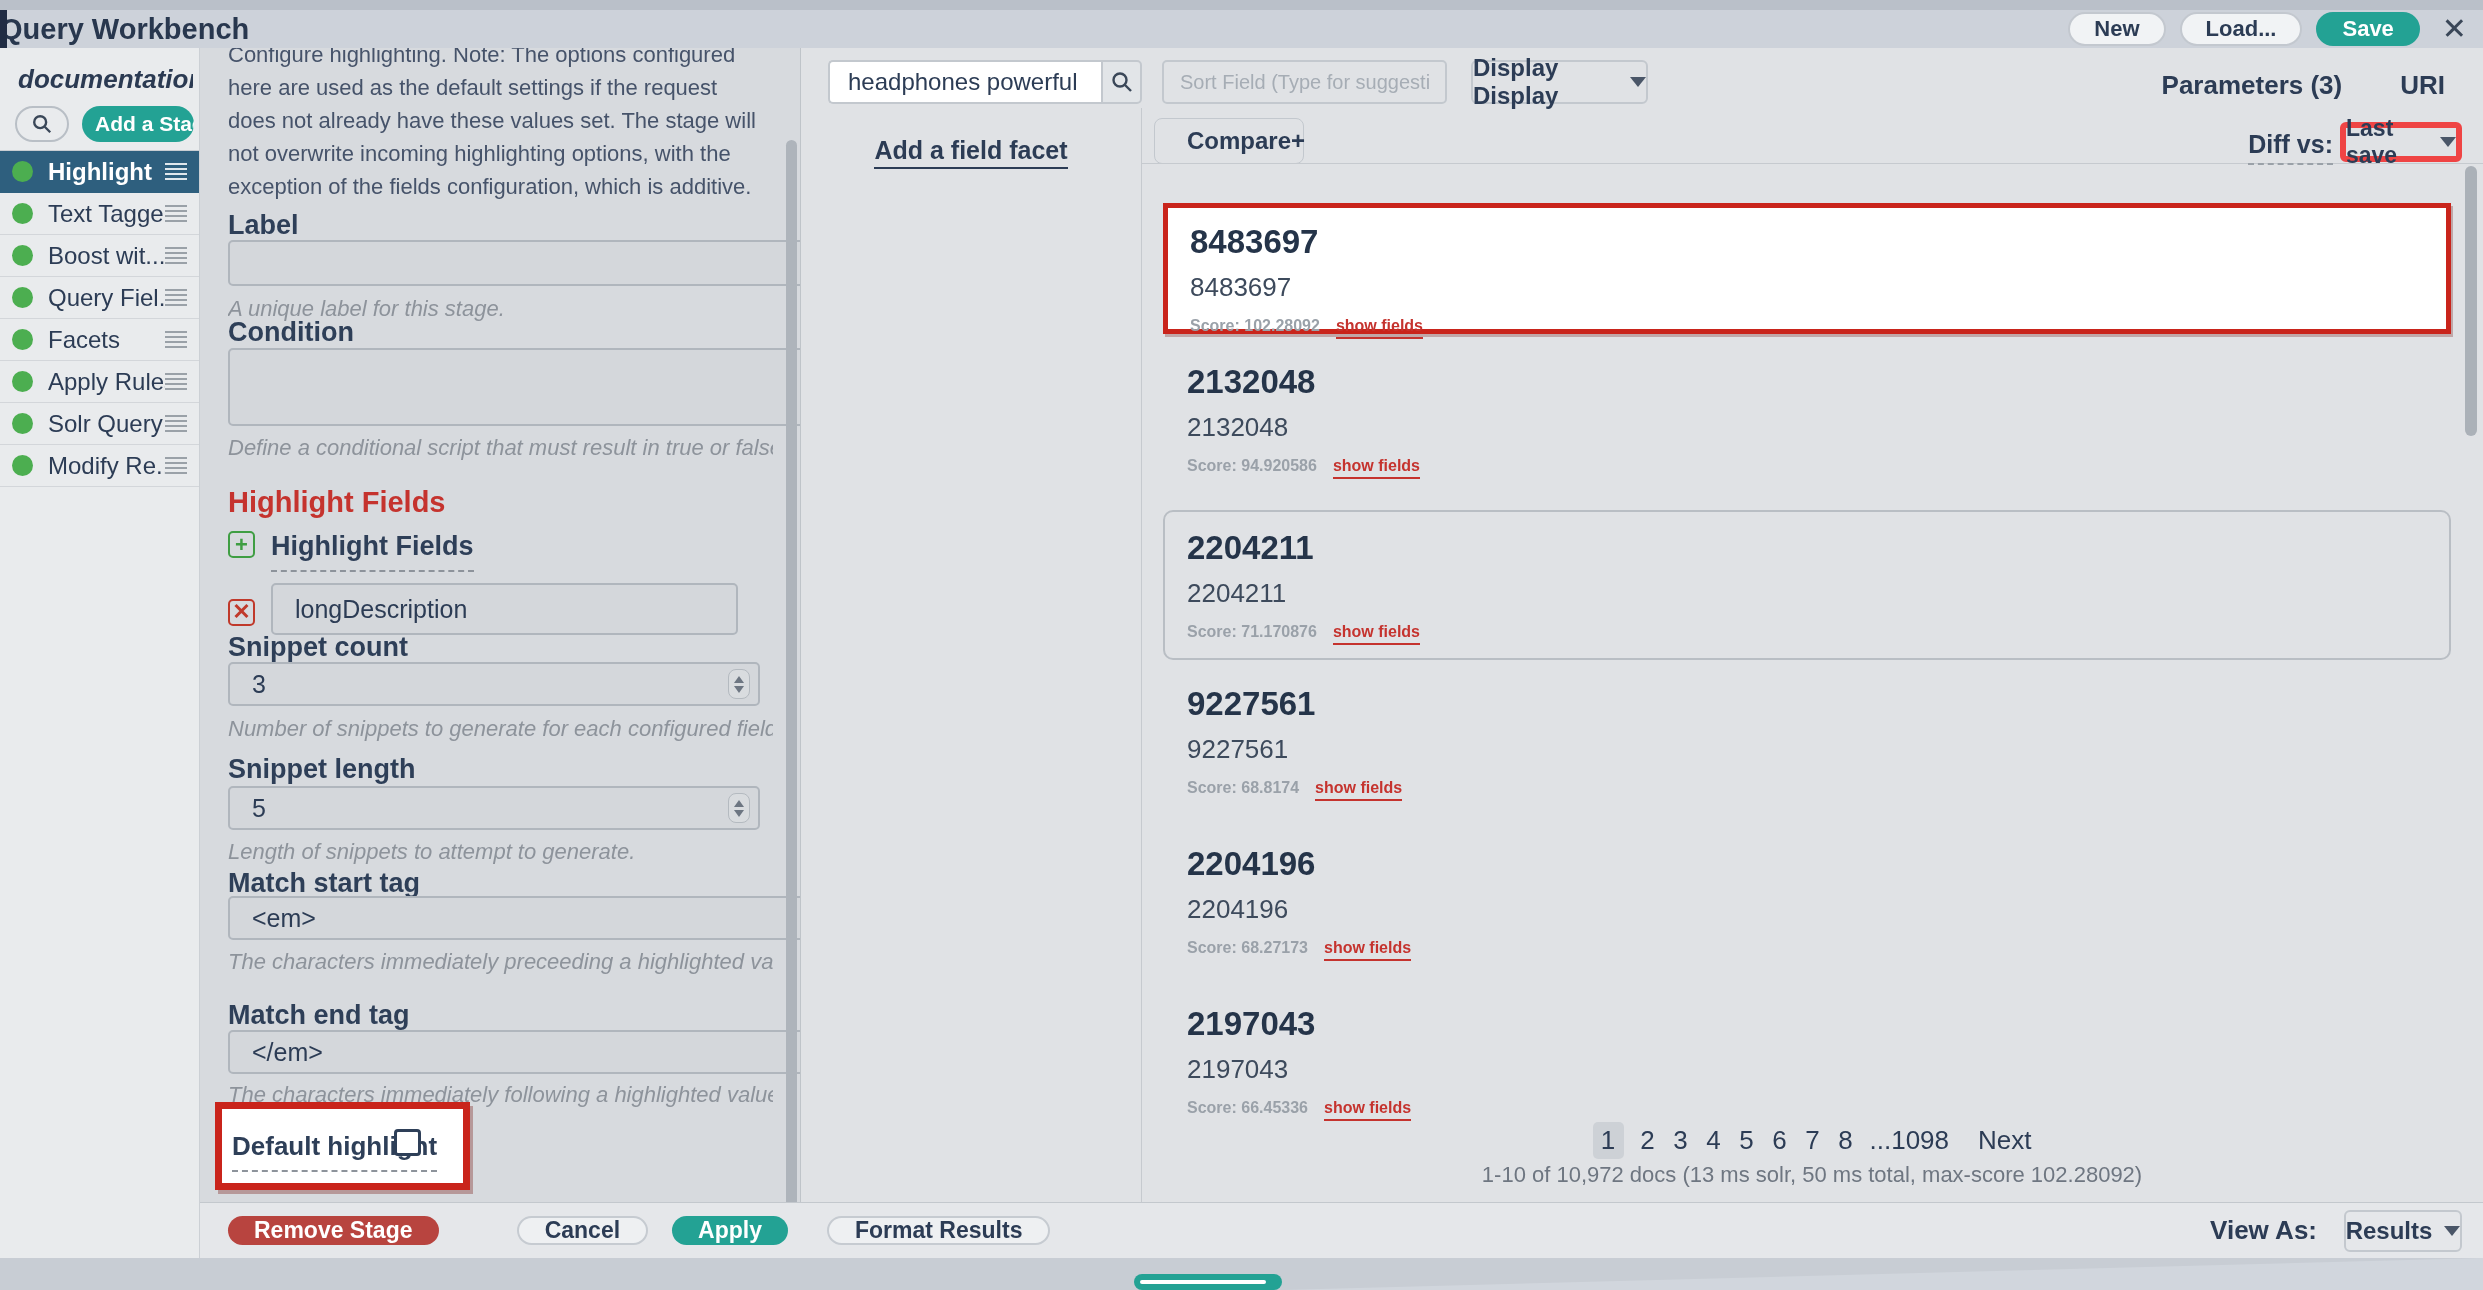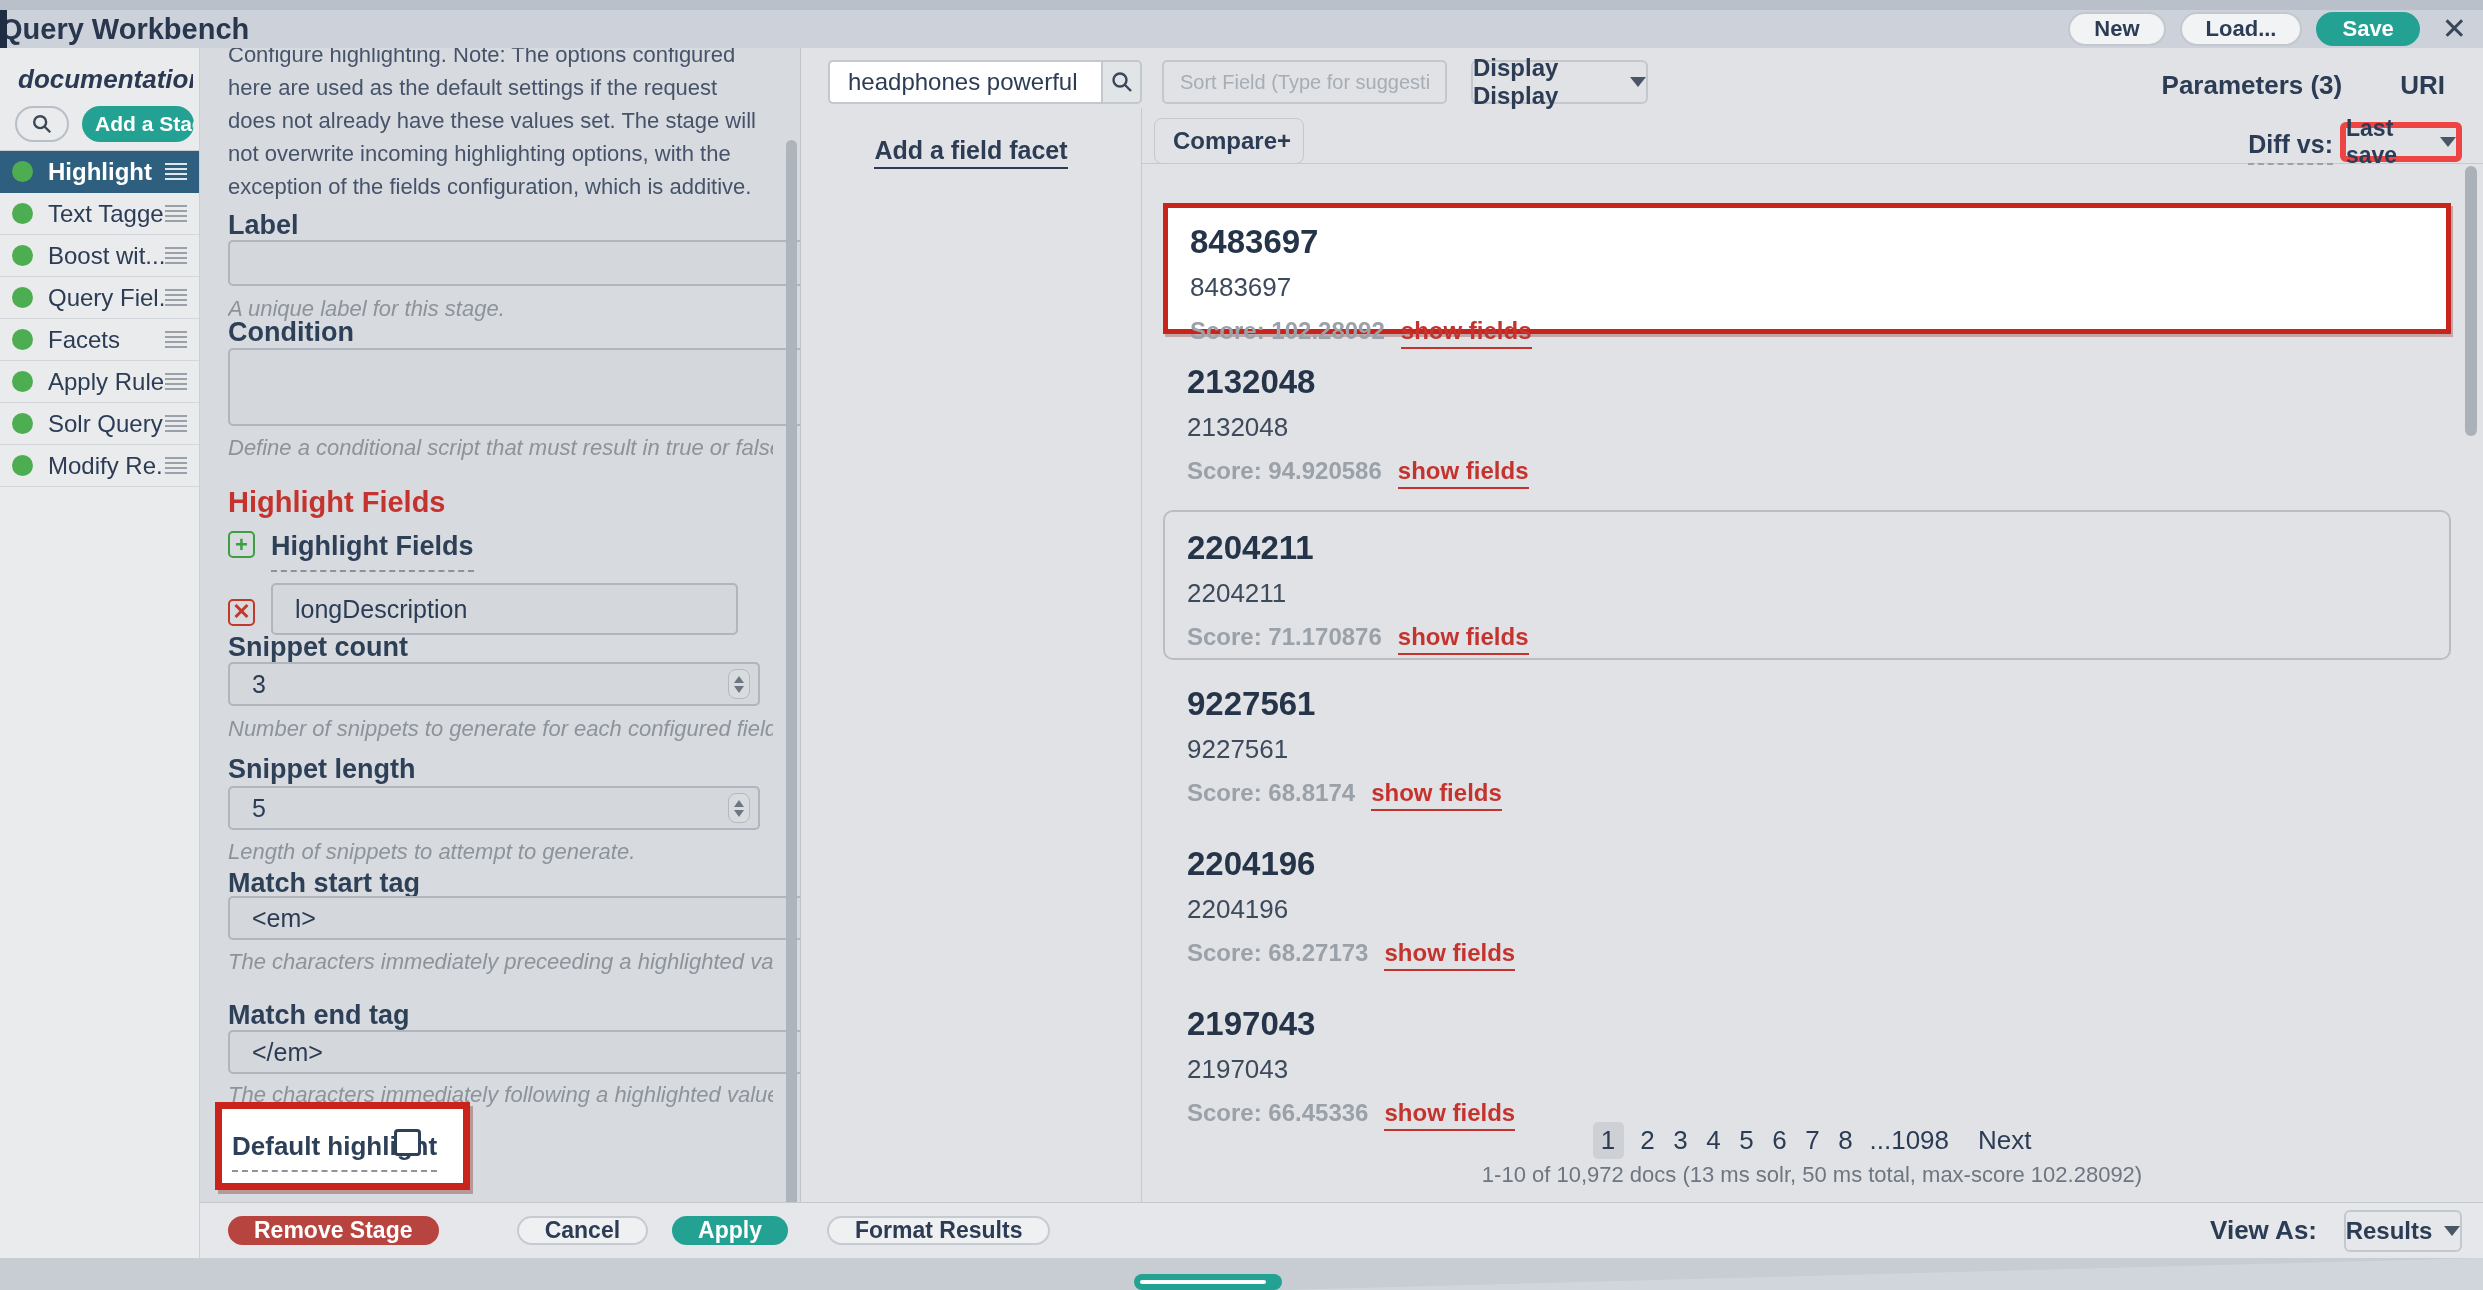--- a/index.html
+++ b/index.html
@@ -70,33 +70,33 @@
   .sort-input::placeholder{color:#a6adb5}
   .disp-btn{position:absolute;left:670px;top:12px;width:177px;height:44px;border:2px solid #c3c8ce;border-radius:6px;
             display:flex;align-items:center;justify-content:center;gap:14px;font-size:24px;font-weight:bold;color:#2c3c55;cursor:pointer}
   .caret{width:0;height:0;border-left:8px solid transparent;border-right:8px solid transparent;border-top:10px solid #4a5668}
   .top-links{position:absolute;right:38px;top:22px;display:flex;gap:58px;font-size:26px;font-weight:bold;color:#2c3c55}
   .top-links span{cursor:pointer}
   .facet-divider{position:absolute;left:340px;top:60px;bottom:0;width:1px;background:#c6cacf}
   .add-facet-wrap{position:absolute;left:0;top:88px;width:340px;text-align:center}
   .add-facet{font-size:25px;font-weight:bold;color:#2c3c55;border-bottom:2px solid #2c3c55;padding-bottom:3px;cursor:pointer;white-space:nowrap}
   .compare-tab{position:absolute;left:353px;top:70px;width:150px;height:46px;border:1px solid #c3c8ce;border-radius:8px;
-               display:flex;align-items:center;justify-content:space-between;padding:0 18px;font-size:24px;font-weight:bold;color:#2c3c55;cursor:pointer}
+               display:flex;align-items:center;justify-content:space-between;padding:0 32px;font-size:24px;font-weight:bold;color:#2c3c55;cursor:pointer}
   .results-hr{position:absolute;left:340px;right:0;top:115px;height:1px;background:#c6cacf}
   .diffvs{position:absolute;right:150px;top:82px;font-size:25px;font-weight:bold;color:#2c3c55;border-bottom:2px dashed #9aa1a8;padding-bottom:4px;cursor:pointer;white-space:nowrap}
   .diff-dd{position:absolute;right:21px;top:74px;width:122px;height:40px;border:6px solid #ef4444;border-radius:6px;
            display:flex;align-items:center;justify-content:center;gap:10px;font-size:23px;font-weight:bold;color:#2c3c55;cursor:pointer}
 
   .doc{position:absolute;left:362px;width:1288px}
   .doc-plain{padding-left:24px}
   .doc-card-red{background:#fff;border:5px solid var(--annotation-red);padding:15px 22px;height:131px;box-shadow:2px 3px 0 rgba(120,30,25,.3)}
   .doc-card-outline{border:2px solid #b9bec4;border-radius:10px;padding:17px 22px;height:150px}
   .doc-title{font-size:33px;font-weight:bold;color:#253449}
   .doc-sub{font-size:26px;color:#3d4a5c;margin-top:11px}
-  .doc-score{margin-top:14px;font-size:24px;font-weight:bold;color:#9aa1a9;display:flex;gap:16px;align-items:baseline}
+  .doc-score{margin-top:14px;font-size:16px;font-weight:bold;color:#9aa1a9;display:flex;gap:16px;align-items:baseline}
   .show-fields{color:var(--link-red);border-bottom:2px solid var(--link-red);padding-bottom:2px;cursor:pointer;white-space:nowrap}
 
   .pagination{position:absolute;left:340px;right:0;top:1074px;display:flex;align-items:center;justify-content:center;gap:15px;font-size:26px;color:#2c3c55}
   .page{cursor:pointer;min-width:18px;text-align:center}
   .page-current{background:#cdd1d6;border-radius:5px;min-width:31px;height:37px;display:flex;align-items:center;justify-content:center;cursor:pointer}
   .page-next{margin-left:14px;cursor:pointer}
   .summary{position:absolute;left:340px;right:0;top:1114px;text-align:center;font-size:22px;color:#6e7681;white-space:nowrap}
   .r-scroll{position:absolute;right:6px;top:118px;width:12px;height:270px;border-radius:6px;background:#abb1b8;cursor:grab}
 
   .results-footer{position:absolute;left:800px;top:1202px;right:0;height:56px;background:#e5e7ea;border-top:1px solid #c3c8cd;display:flex;align-items:center;padding:0 21px 0 27px}

